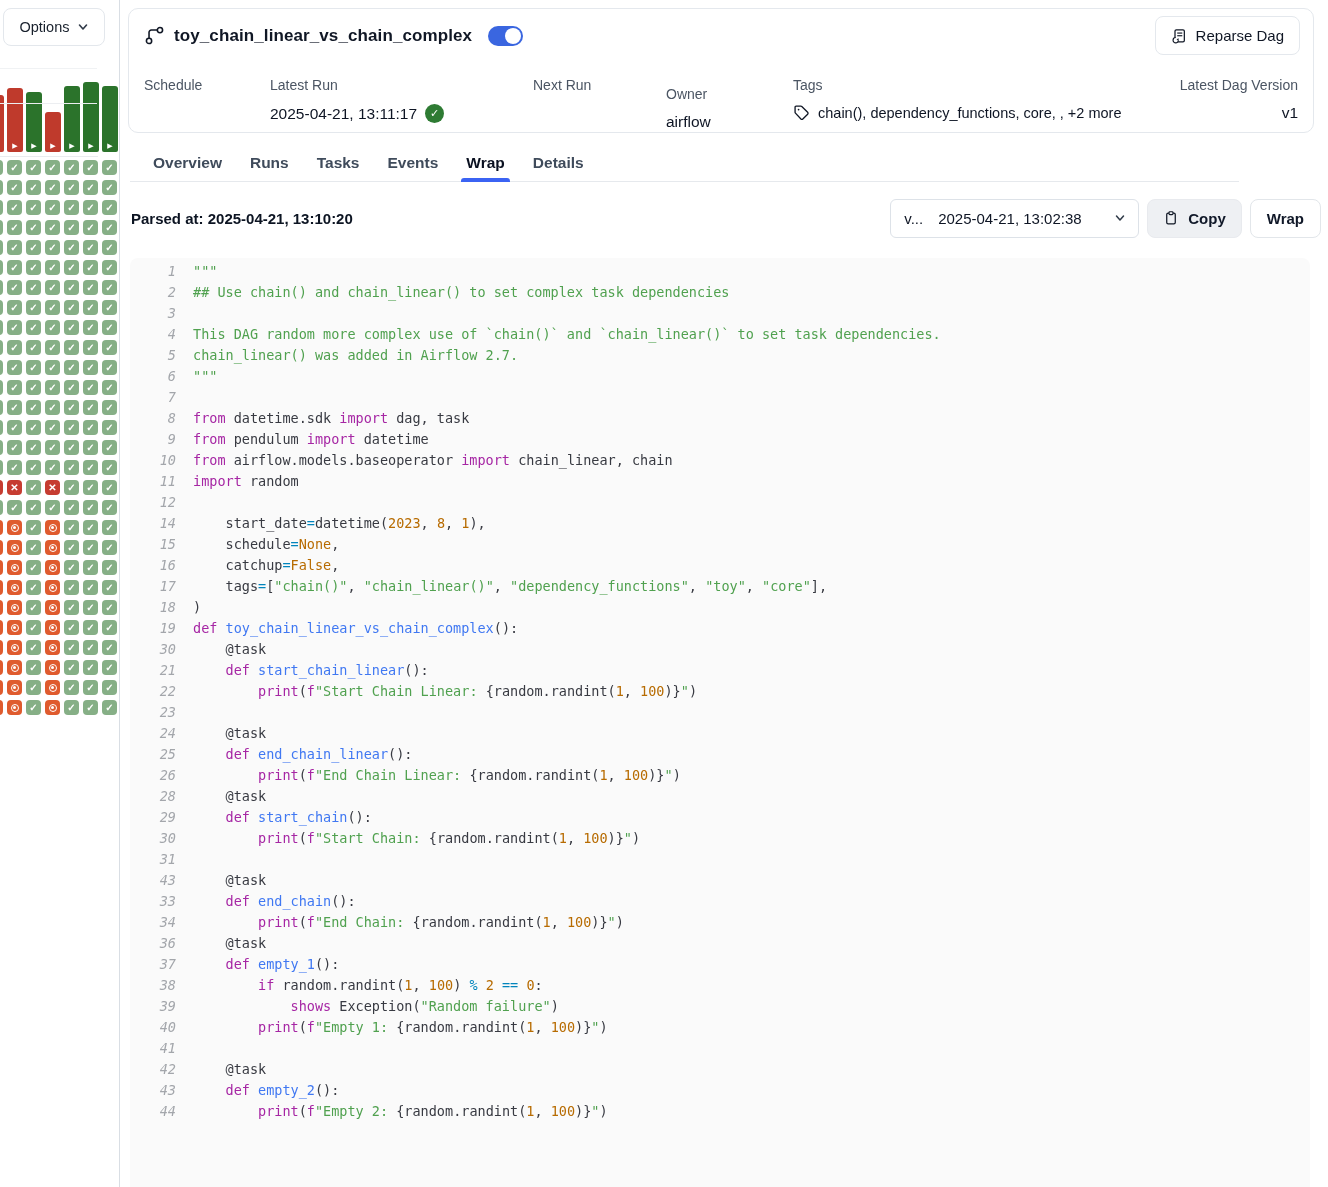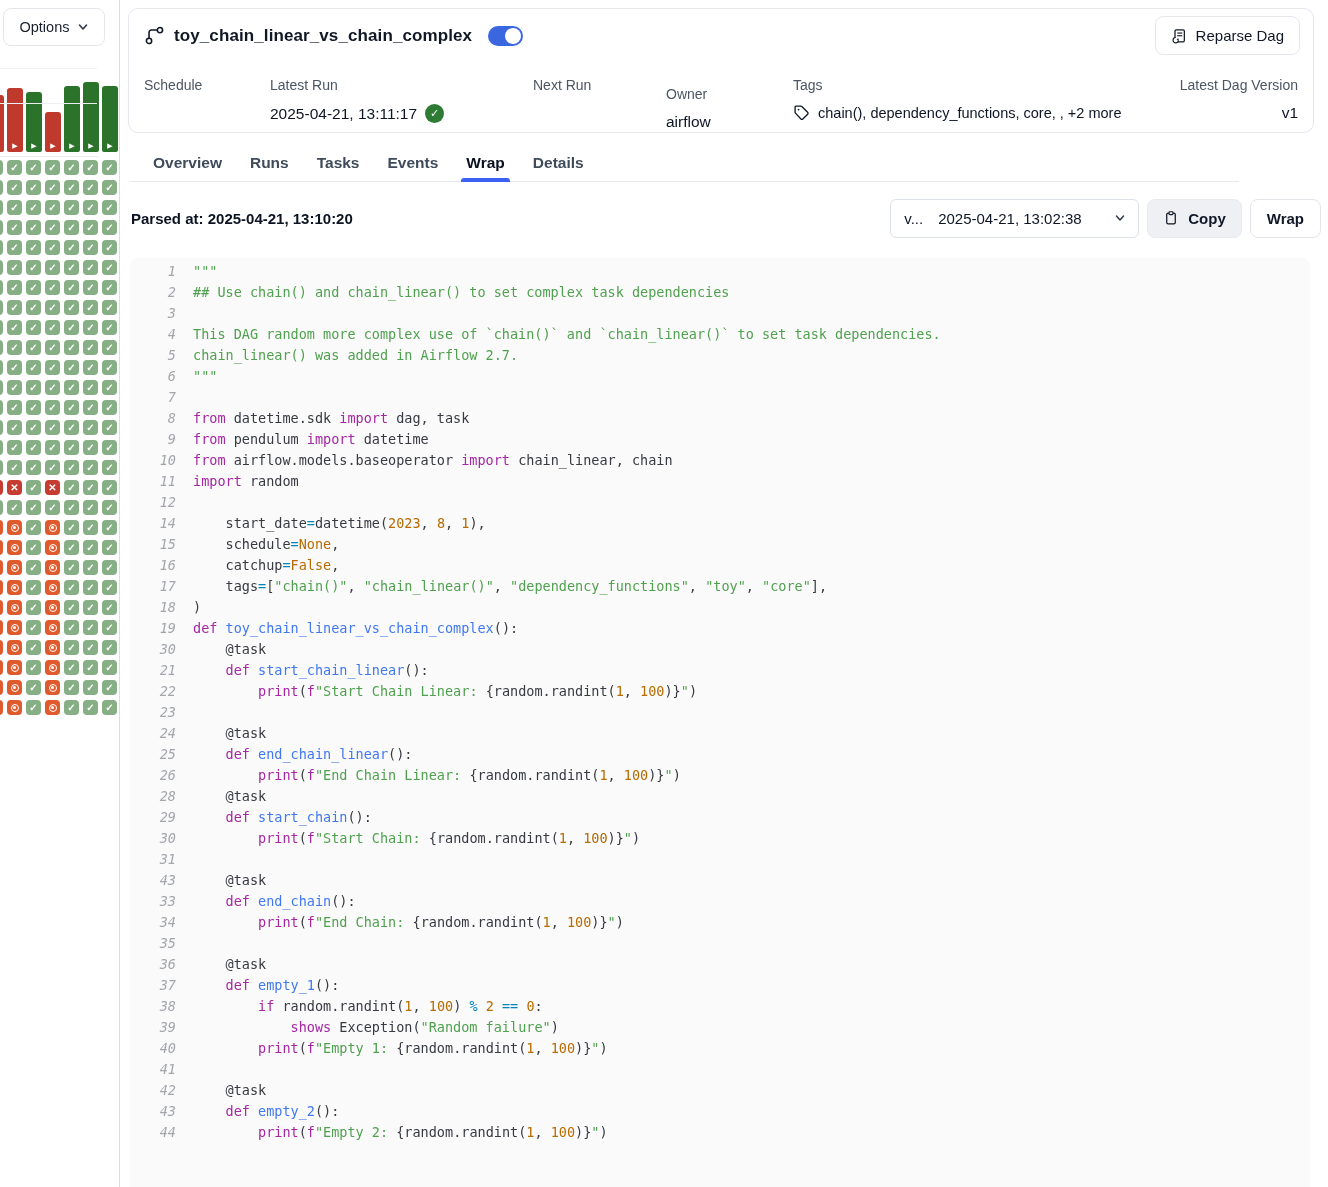--- a/index.html
+++ b/index.html
@@ -539,21 +539,20 @@
       <div class="code-line"><span class="ln">24</span><span class="tk-t">    @task</span></div>
       <div class="code-line"><span class="ln">25</span><span class="tk-t">    </span><span class="tk-k">def</span><span class="tk-t"> </span><span class="tk-f">end_chain_linear</span><span class="tk-t">():</span></div>
       <div class="code-line"><span class="ln">26</span><span class="tk-t">        </span><span class="tk-k">print</span><span class="tk-t">(</span><span class="tk-k">f</span><span class="tk-s">"End Chain Linear: </span><span class="tk-t">{random.randint(</span><span class="tk-n">1</span><span class="tk-t">, </span><span class="tk-n">100</span><span class="tk-t">)}</span><span class="tk-s">"</span><span class="tk-t">)</span></div>
       <div class="code-line"><span class="ln">28</span><span class="tk-t">    @task</span></div>
       <div class="code-line"><span class="ln">29</span><span class="tk-t">    </span><span class="tk-k">def</span><span class="tk-t"> </span><span class="tk-f">start_chain</span><span class="tk-t">():</span></div>
       <div class="code-line"><span class="ln">30</span><span class="tk-t">        </span><span class="tk-k">print</span><span class="tk-t">(</span><span class="tk-k">f</span><span class="tk-s">"Start Chain: </span><span class="tk-t">{random.randint(</span><span class="tk-n">1</span><span class="tk-t">, </span><span class="tk-n">100</span><span class="tk-t">)}</span><span class="tk-s">"</span><span class="tk-t">)</span></div>
       <div class="code-line"><span class="ln">31</span></div>
       <div class="code-line"><span class="ln">43</span><span class="tk-t">    @task</span></div>
       <div class="code-line"><span class="ln">33</span><span class="tk-t">    </span><span class="tk-k">def</span><span class="tk-t"> </span><span class="tk-f">end_chain</span><span class="tk-t">():</span></div>
       <div class="code-line"><span class="ln">34</span><span class="tk-t">        </span><span class="tk-k">print</span><span class="tk-t">(</span><span class="tk-k">f</span><span class="tk-s">"End Chain: </span><span class="tk-t">{random.randint(</span><span class="tk-n">1</span><span class="tk-t">, </span><span class="tk-n">100</span><span class="tk-t">)}</span><span class="tk-s">"</span><span class="tk-t">)</span></div>
-      <div class="code-line"><span class="ln">35</span></div>
       <div class="code-line"><span class="ln">36</span><span class="tk-t">    @task</span></div>
       <div class="code-line"><span class="ln">37</span><span class="tk-t">    </span><span class="tk-k">def</span><span class="tk-t"> </span><span class="tk-f">empty_1</span><span class="tk-t">():</span></div>
       <div class="code-line"><span class="ln">38</span><span class="tk-t">        </span><span class="tk-k">if</span><span class="tk-t"> random.randint(</span><span class="tk-n">1</span><span class="tk-t">, </span><span class="tk-n">100</span><span class="tk-t">) </span><span class="tk-o">%</span><span class="tk-t"> </span><span class="tk-n">2</span><span class="tk-t"> </span><span class="tk-o">==</span><span class="tk-t"> </span><span class="tk-n">0</span><span class="tk-t">:</span></div>
       <div class="code-line"><span class="ln">39</span><span class="tk-t">            </span><span class="tk-k">shows</span><span class="tk-t"> Exception(</span><span class="tk-s">"Random failure"</span><span class="tk-t">)</span></div>
       <div class="code-line"><span class="ln">40</span><span class="tk-t">        </span><span class="tk-k">print</span><span class="tk-t">(</span><span class="tk-k">f</span><span class="tk-s">"Empty 1: </span><span class="tk-t">{random.randint(</span><span class="tk-n">1</span><span class="tk-t">, </span><span class="tk-n">100</span><span class="tk-t">)}</span><span class="tk-s">"</span><span class="tk-t">)</span></div>
       <div class="code-line"><span class="ln">41</span></div>
       <div class="code-line"><span class="ln">42</span><span class="tk-t">    @task</span></div>
       <div class="code-line"><span class="ln">43</span><span class="tk-t">    </span><span class="tk-k">def</span><span class="tk-t"> </span><span class="tk-f">empty_2</span><span class="tk-t">():</span></div>
       <div class="code-line"><span class="ln">44</span><span class="tk-t">        </span><span class="tk-k">print</span><span class="tk-t">(</span><span class="tk-k">f</span><span class="tk-s">"Empty 2: </span><span class="tk-t">{random.randint(</span><span class="tk-n">1</span><span class="tk-t">, </span><span class="tk-n">100</span><span class="tk-t">)}</span><span class="tk-s">"</span><span class="tk-t">)</span></div>
     </div>

